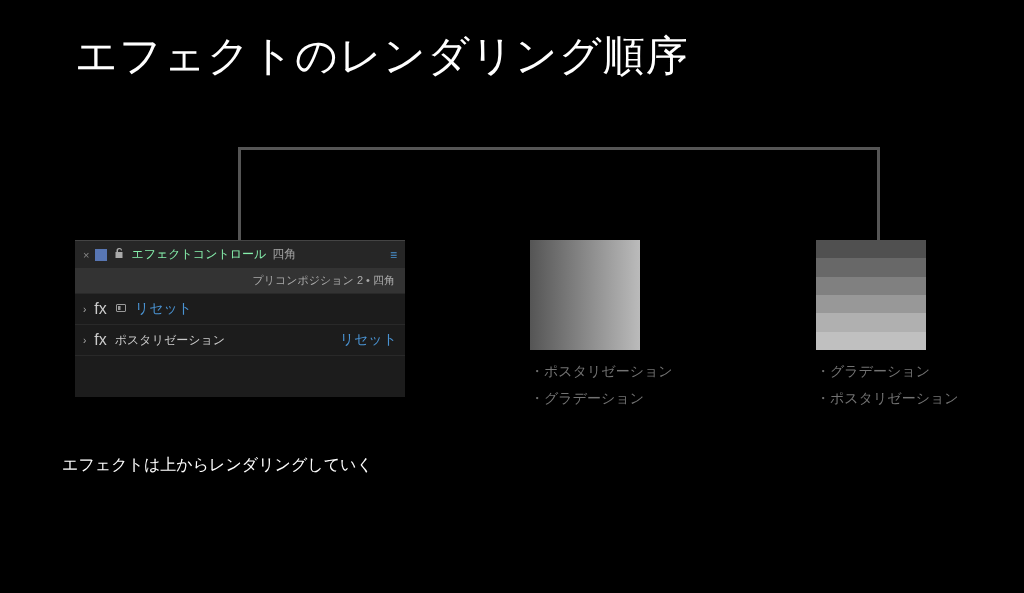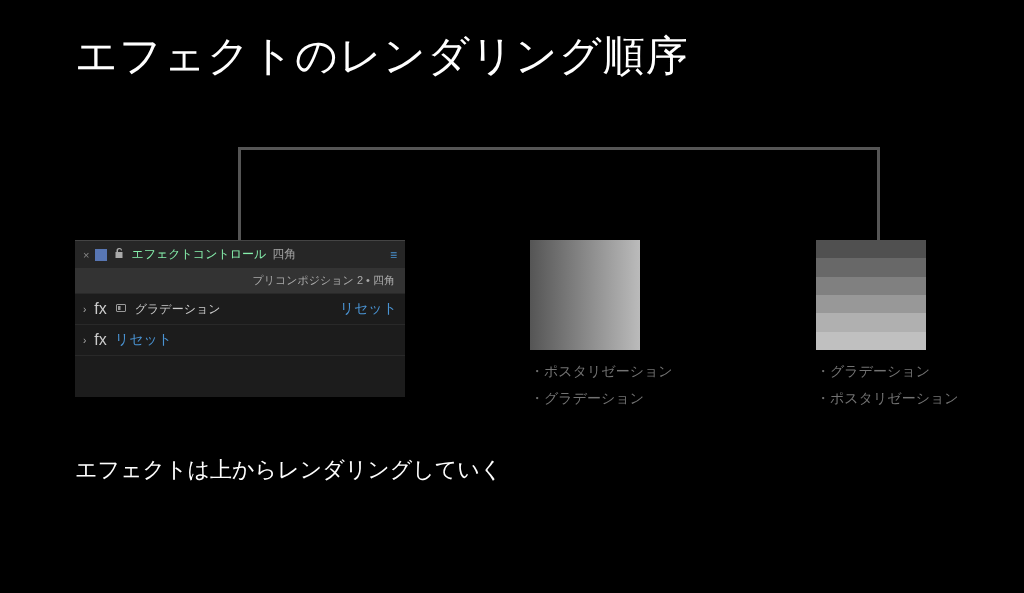--- a/index.html
+++ b/index.html
@@ -158,22 +158,22 @@
       top: 358px;
       left: 530px;
     }
     .caption-right {
       top: 358px;
       left: 816px;
     }
     .footer-text {
       position: absolute;
       top: 455px;
-      left: 75px;
-      font-size: 22px;
+      left: 62px;
+      font-size: 16px;
       font-weight: 300;
     }
   </style>
 </head>
 <body>
 
 <div class="title">エフェクトのレンダリング順序</div>
 
 <div class="connector-left-v"></div>
 <div class="connector-h"></div>
@@ -196,27 +196,27 @@
 
   <div class="effect-row">
     <span class="twirl">›</span>
     <span class="fx">fx</span>
     <span class="about-icon">
       <svg width="12" height="12" viewBox="0 0 24 24" fill="currentColor">
           <rect x="3" y="5" width="18" height="14" rx="1" fill="none" stroke="currentColor" stroke-width="2"></rect>
           <rect x="6" y="8" width="5" height="8"></rect>
         </svg>
     </span>
-    <span class="effect-name">グラデーション</span>
     <span class="reset-link">リセット</span>
   </div>
 
   <div class="effect-row">
     <span class="twirl">›</span>
     <span class="fx">fx</span>
+    <span class="effect-name">ポスタリゼーション</span>
     <span class="reset-link">リセット</span>
   </div>
 
   <div class="panel-spacer"></div>
 </div>
 
 <div class="preview preview-gradient"></div>
 
 <div class="preview preview-posterize">
   <div class="band1"></div>

